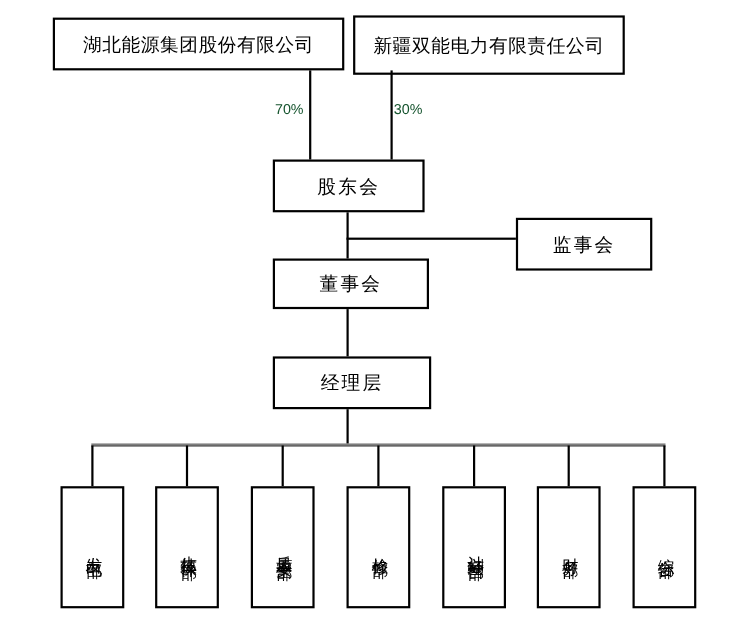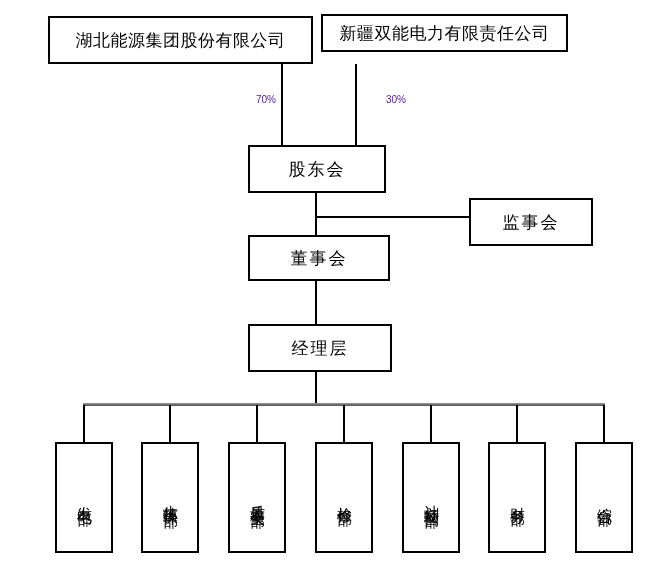--- a/index.html
+++ b/index.html
@@ -39,27 +39,27 @@
     position: absolute;
     background: #000000;
   }
   .hbar {
     position: absolute;
     background: linear-gradient(to bottom, #9a9a9a, #4d4d4d);
   }
   .pct {
     position: absolute;
     font-family: "Liberation Sans", sans-serif;
-    font-size: 10px;
-    color: #4c1d95;
+    font-size: 13px;
+    color: #14532d;
     line-height: 16px;
   }
   
   #box-hubei        { left: 48px;  top: 16px;  width: 265px; height: 48px; }
-  #box-xinjiang     { left: 321px; top: 14px;  width: 247px; height: 38px; }
+  #box-xinjiang     { left: 321px; top: 14px;  width: 247px; height: 54px; }
   #box-shareholders { left: 248px; top: 145px; width: 138px; height: 48px; }
   #box-supervisory  { left: 469px; top: 198px; width: 124px; height: 48px; }
   #box-board        { left: 248px; top: 235px; width: 142px; height: 46px; }
   #box-management   { left: 248px; top: 324px; width: 144px; height: 48px; }
   .box-dept         { top: 442px; width: 58px; height: 111px; }
   #box-dept-0 { left: 55px; }
   #box-dept-1 { left: 141px; }
   #box-dept-2 { left: 228px; }
   #box-dept-3 { left: 315px; }
   #box-dept-4 { left: 402px; }
@@ -76,21 +76,21 @@
   .drop         { top: 405px; width: 2px; height: 37px; }
   #drop-0 { left: 83px; }
   #drop-1 { left: 169px; }
   #drop-2 { left: 256px; }
   #drop-3 { left: 343px; }
   #drop-4 { left: 430px; }
   #drop-5 { left: 516px; }
   #drop-6 { left: 603px; }
   
   #pct-70 { left: 228px; top: 92px; width: 48px; text-align: right; }
-  #pct-30 { left: 358px; top: 92px; width: 48px; text-align: right; }
+  #pct-30 { left: 358px; top: 92px; width: 48px; text-align: left; }
 </style>
 </head>
 <body>
 
 <div id="canvas">
 
   <div class="box box-company" id="box-hubei">
     <span>湖北能源集团股份有限公司</span>
   </div>
   <div class="box box-company" id="box-xinjiang">

